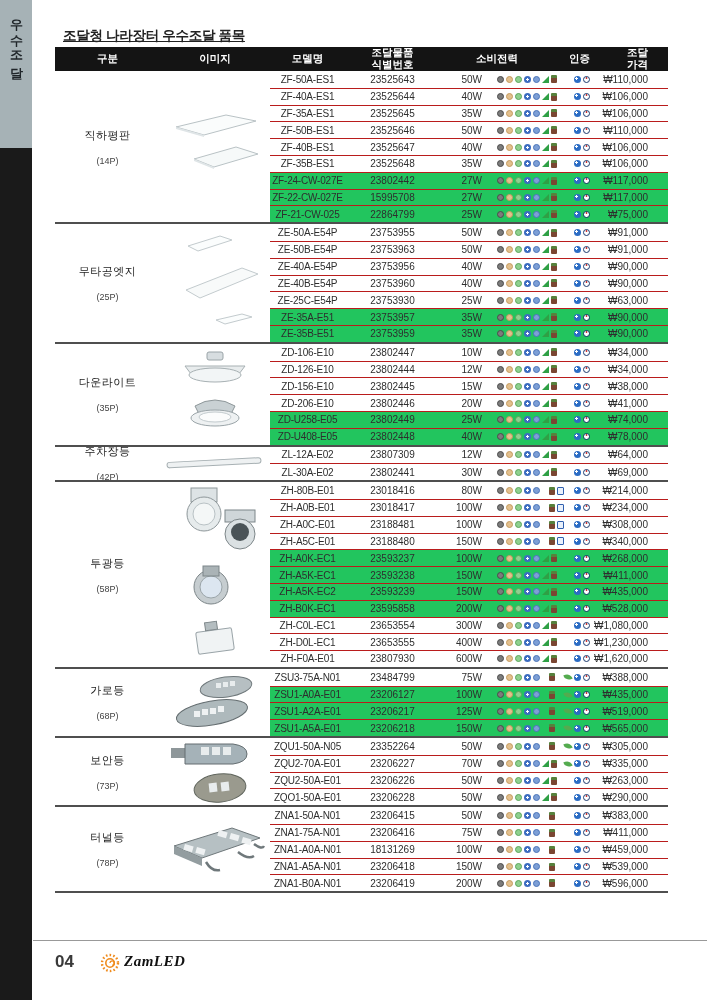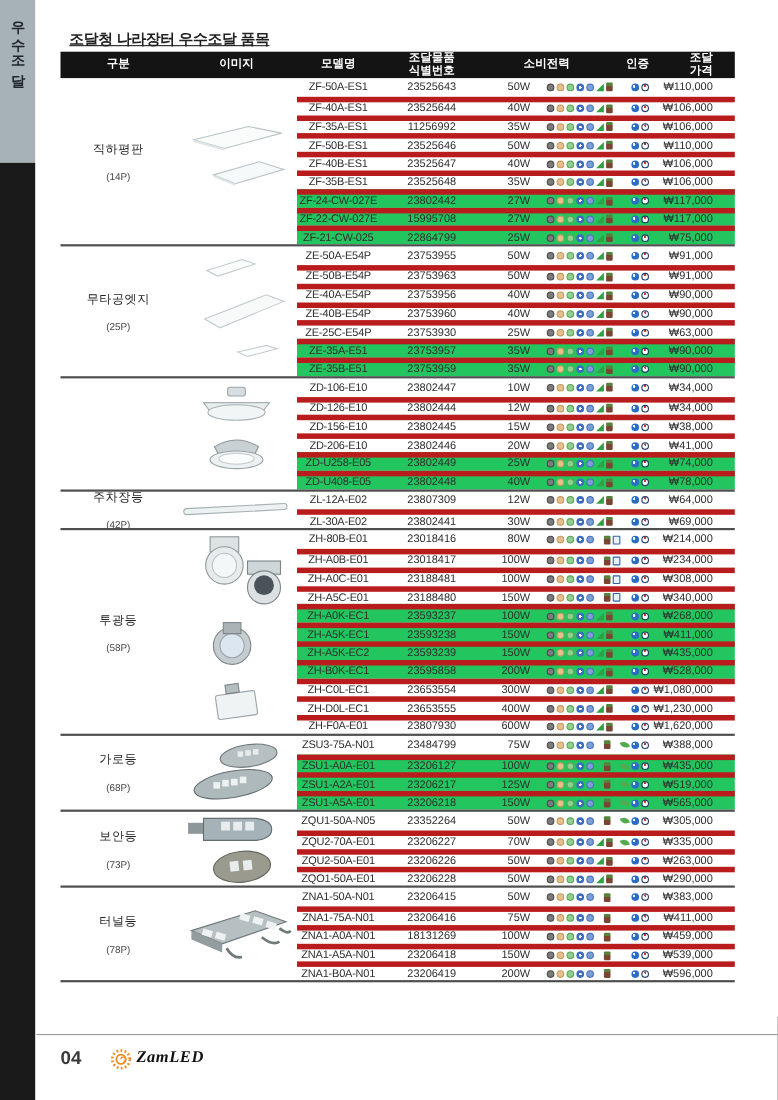--- a/index.html
+++ b/index.html
@@ -38,21 +38,21 @@
   .group { position:relative; }
   .group + .group { border-top:2px solid #4f4f4f; }
   .cat-cell { position:absolute; left:0; top:0; bottom:0; width:105px;
     display:flex; flex-direction:column; justify-content:center; align-items:center;gap:11px; }
   .cat-name { font-size:11px; color:#222; letter-spacing:0.5px; }
   .cat-page { font-size:9px; color:#444; margin-top:2px; }
   .img-cell { position:absolute; left:105px; top:0; bottom:0; width:110px;
     display:flex; justify-content:center; align-items:center; }
   .rows { margin-left:215px; }
   .row { display:flex; align-items:center; height:16.8px; font-size:10px; color:#2e2e2e; }
-  .row + .row { border-top:5px solid #b91c1c; }
+  .row + .row { border-top:1px solid #b91c1c; }
   .row.shaded { background:#22c55e; }
   .c-model { width:75px; text-align:center; letter-spacing:-0.2px; }
   .c-id    { width:95px; text-align:center; }
   .c-power { width:42px; text-align:right; }
   .c-gap   { width:14px; }
   .c-certs { width:95px; display:flex; justify-content:space-between; align-items:center; }
   .cg { display:flex; align-items:center; }
   .c-price { flex:1; padding-right:20px; text-align:right; }
 
   
@@ -158,21 +158,21 @@
                 </span>
                 <span class="cg">
                   <span class="ci ci-pps"></span>
                   <span class="ci ci-quality"></span>
                 </span>
               </span>
               <span class="c-price">₩106,000</span>
             </div>
             <div class="row">
               <span class="c-model">ZF-35A-ES1</span>
-              <span class="c-id">11256992</span>
+              <span class="c-id">23525645</span>
               <span class="c-power">35W</span>
               <span class="c-gap"></span>
               <span class="c-certs">
                 <span class="cg">
                   <span class="ci ci-kc"></span>
                   <span class="ci ci-ks"></span>
                   <span class="ci ci-eco"></span>
                   <span class="ci ci-en1"></span>
                   <span class="ci ci-en2"></span>
                   <span class="ci ci-tri"></span>
@@ -482,20 +482,24 @@
                 <span class="cg">
                   <span class="ci ci-pps"></span>
                   <span class="ci ci-quality"></span>
                 </span>
               </span>
               <span class="c-price">₩90,000</span>
             </div>
           </div>
         </div>
         <div class="group">
+          <div class="cat-cell">
+            <div class="cat-name">다운라이트</div>
+            <div class="cat-page">(35P)</div>
+          </div>
           <div class="img-cell">
             <svg width="85" height="92" viewBox="0 0 85 92">
               <rect x="34" y="4" width="16" height="8" rx="2" fill="#d7dde0" stroke="#9aa4a8"></rect>
               <path d="M12 18 h60 l-6 8 h-48 z" fill="#e8eced" stroke="#a7b0b3"></path>
               <ellipse cx="42" cy="27" rx="26" ry="7" fill="#f2f5f6" stroke="#a7b0b3"></ellipse>
               <path d="M22 58 q20 -12 40 0 l-4 8 h-32 z" fill="#c9d1d4" stroke="#8e979a"></path>
               <ellipse cx="42" cy="70" rx="24" ry="8" fill="#eef1f2" stroke="#9aa4a8"></ellipse>
               <ellipse cx="42" cy="69" rx="16" ry="5" fill="#fbfcfc" stroke="#c3cbce"></ellipse>
             </svg>
           </div>

